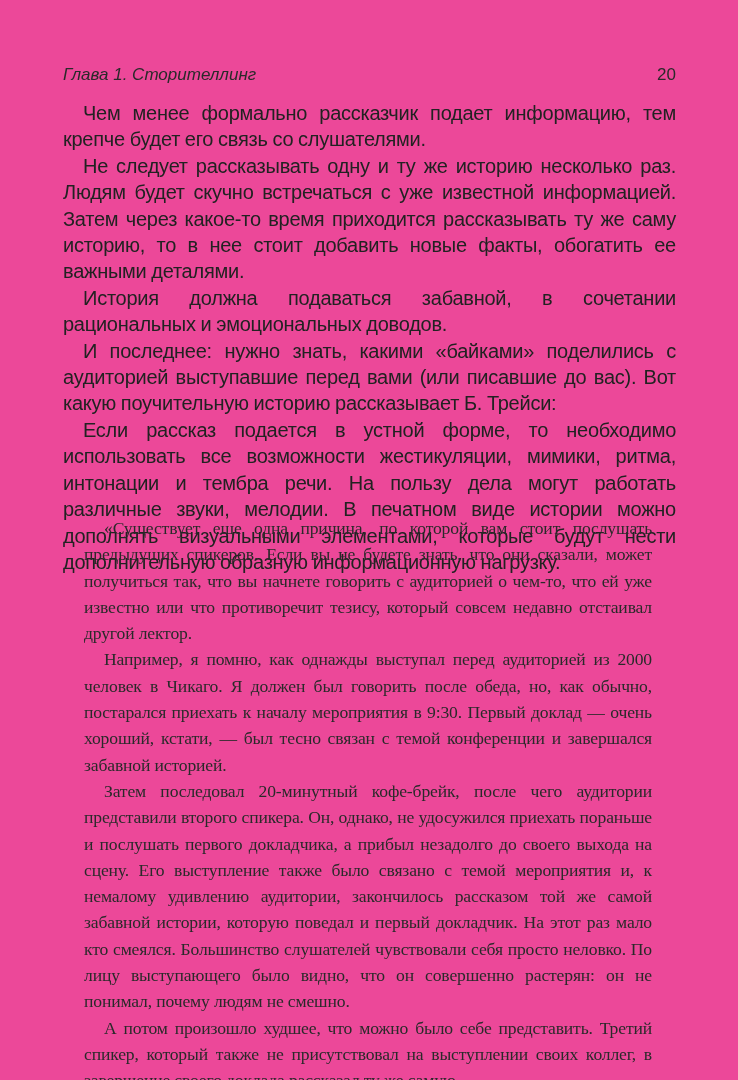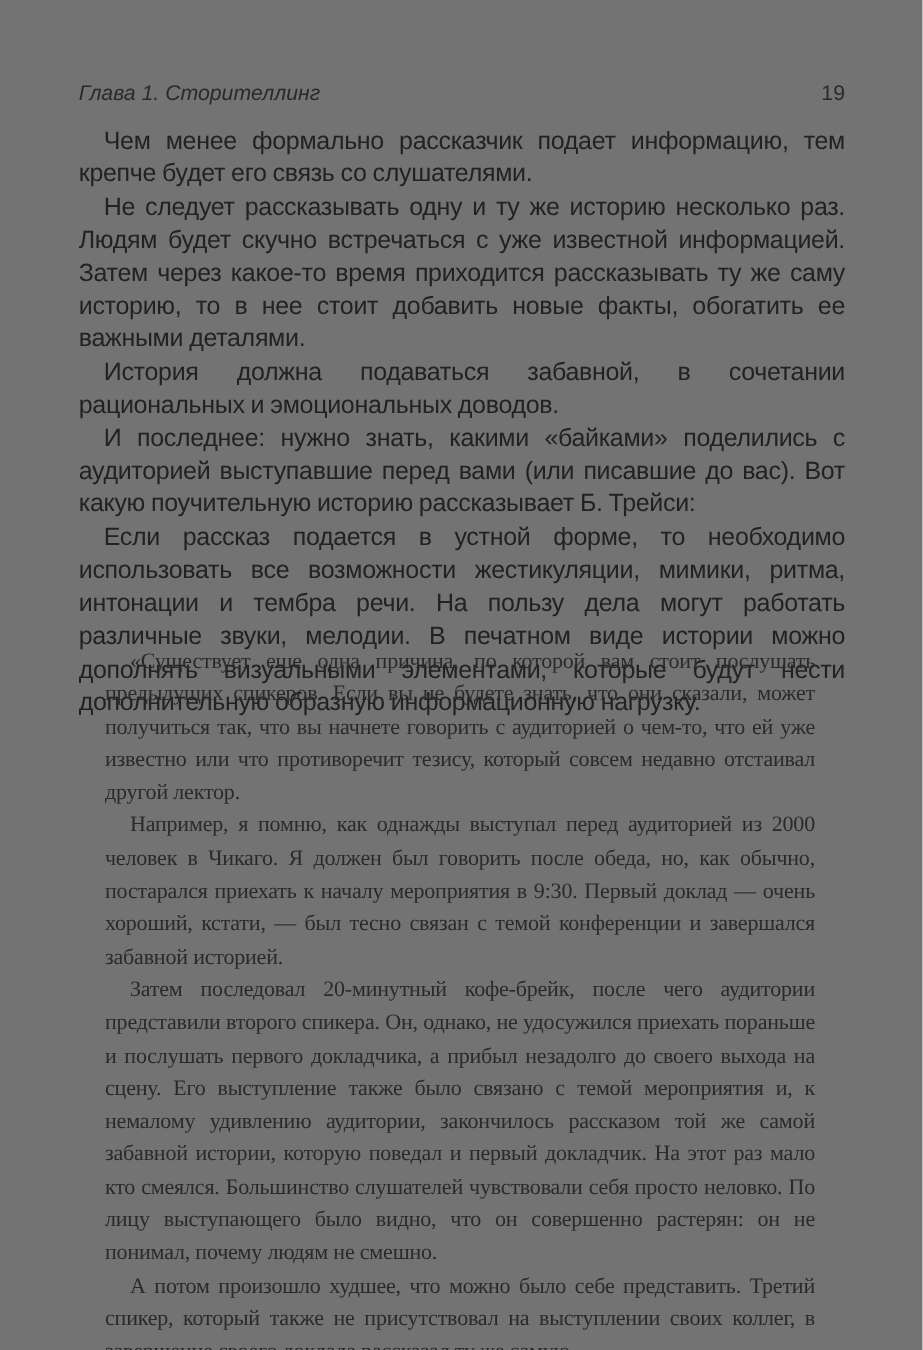--- a/index.html
+++ b/index.html
@@ -12,21 +12,21 @@
       height: 1080px;
       position: relative;
       overflow: hidden;
       color: #1e1e1e;
     }
     .page {
       position: absolute;
       left: 0; top: 0;
       width: 738px;
       height: 1080px;
-      background: #737373;
+      background: #ec4899;
     }
     .running-header {
       position: absolute;
       left: 63px;
       top: 65px;
       width: 613px;
       height: 24px;
       font-family: "Liberation Sans", sans-serif;
       font-size: 17px;
       color: #2a2a2a;
@@ -75,21 +75,21 @@
       text-indent: 20px;
     }
   </style>
 </head>
 <body>
 
 <div class="page">
 
   <div class="running-header">
     <span class="chapter">Глава 1. Сторителлинг</span>
-    <span class="pageno">19</span>
+    <span class="pageno">20</span>
   </div>
 
   <div class="body-text">
     <p>Чем менее формально рассказчик подает информацию, тем крепче будет его связь со слушателями.</p>
     <p>Не следует рассказывать одну и ту же историю несколько раз. Людям будет скучно встречаться с уже известной информацией. Затем через какое-то время приходится рассказывать ту же саму историю, то в нее стоит добавить новые факты, обогатить ее важными деталями.</p>
     <p>История должна подаваться забавной, в сочетании рациональных и эмоциональных доводов.</p>
     <p>И последнее: нужно знать, какими «байками» поделились с аудиторией выступавшие перед вами (или писавшие до вас). Вот какую поучительную историю рассказывает Б. Трейси:</p>
     <p>Если рассказ подается в устной форме, то необходимо использовать все возможности жестикуляции, мимики, ритма, интонации и тембра речи. На пользу дела могут работать различные звуки, мелодии. В печатном виде истории можно дополнять визуальными элементами, которые будут нести дополнительную образную информационную нагрузку.</p>
   </div>
 

